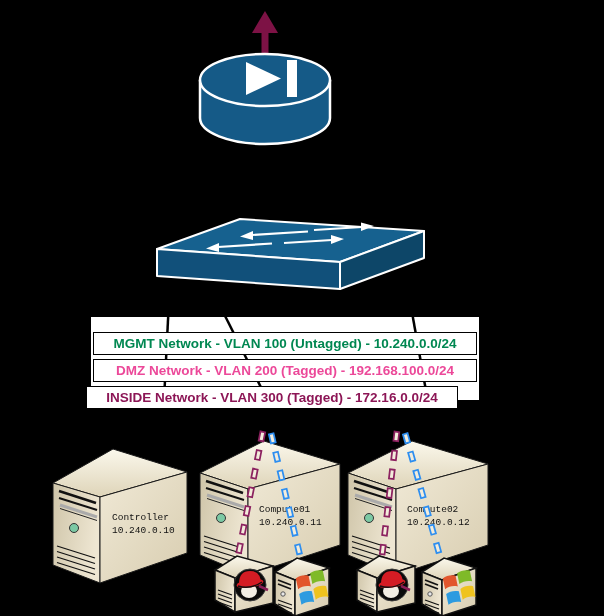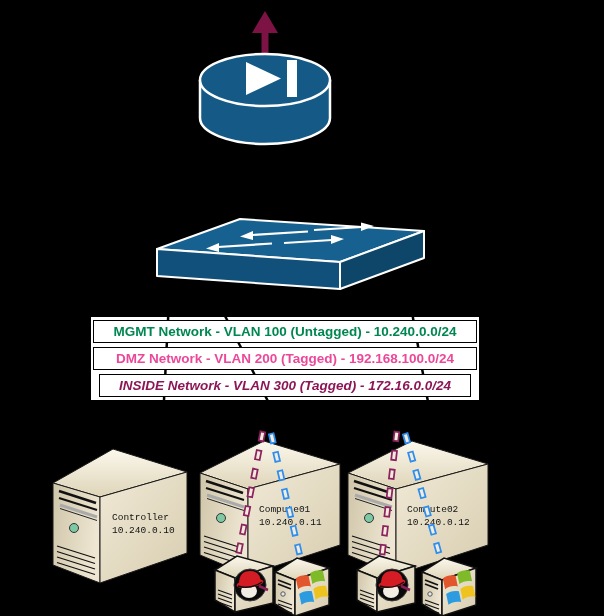--- a/index.html
+++ b/index.html
@@ -1,21 +1,21 @@
 <!DOCTYPE html>
 <html><head>
 <meta charset="utf-8">
 <style>
   html,body { margin:0; padding:0; background:#000; }
   .stage { position:relative; width:604px; height:616px; background:#000; overflow:hidden;
            font-family:"Liberation Sans", sans-serif; }
   .stage svg { position:absolute; left:0; top:0; }
   .net-label { position:absolute; height:21px; background:#ffffff; border:1px solid #000;
                font-weight:bold; font-size:13.5px; line-height:21px; text-align:center;
-               white-space:nowrap; overflow:hidden; }
+               white-space:nowrap; overflow:hidden;margin-top:12px; }
   .srv-text { font-family:"Liberation Mono","DejaVu Sans Mono",monospace; font-size:9.5px; fill:#111; }
 </style>
 </head>
 <body>
 
 <div class="stage">
 <svg width="604" height="616" viewBox="0 0 604 616">
   <defs>
     <linearGradient id="gTop" x1="0" y1="0" x2="0" y2="1">
       <stop offset="0" stop-color="#fbf8ec"></stop>
@@ -212,14 +212,14 @@
       <path d="M445,575 C449,573 454,573 458,575 L458,586 C454,584 449,584 445,586 Z" fill="#e2562d"></path>
       <path d="M460,573 C464,571 469,571 473,573 L473,584 C469,582 464,582 460,584 Z" fill="#7fba28"></path>
       <path d="M445,591 C449,589 454,589 458,591 L458,602 C454,600 449,600 445,602 Z" fill="#2d9be0"></path>
       <path d="M460,589 C464,587 469,587 473,589 L473,600 C469,598 464,598 460,600 Z" fill="#efc31f"></path>
     </g>
   </g>
 </svg>
 
 <div class="net-label" style="left: 93px; top: 320px; width: 382px; color: rgb(0, 135, 81);">MGMT Network - VLAN 100 (Untagged) - 10.240.0.0/24</div>
 <div class="net-label" style="left: 93px; top: 347px; width: 382px; color: #ec4899;">DMZ Network - VLAN 200 (Tagged) - 192.168.100.0/24</div>
-<div class="net-label" style="left: 99px; top: 374px; width: 370px; color: rgb(140, 22, 86); font-style: italic;">INSIDE Network - VLAN 300 (Tagged) - 172.16.0.0/24</div>
+<div class="net-label" style="left: 86px; top: 374px; width: 370px; color: rgb(140, 22, 86);">INSIDE Network - VLAN 300 (Tagged) - 172.16.0.0/24</div>
 </div>
 
 </body></html>

